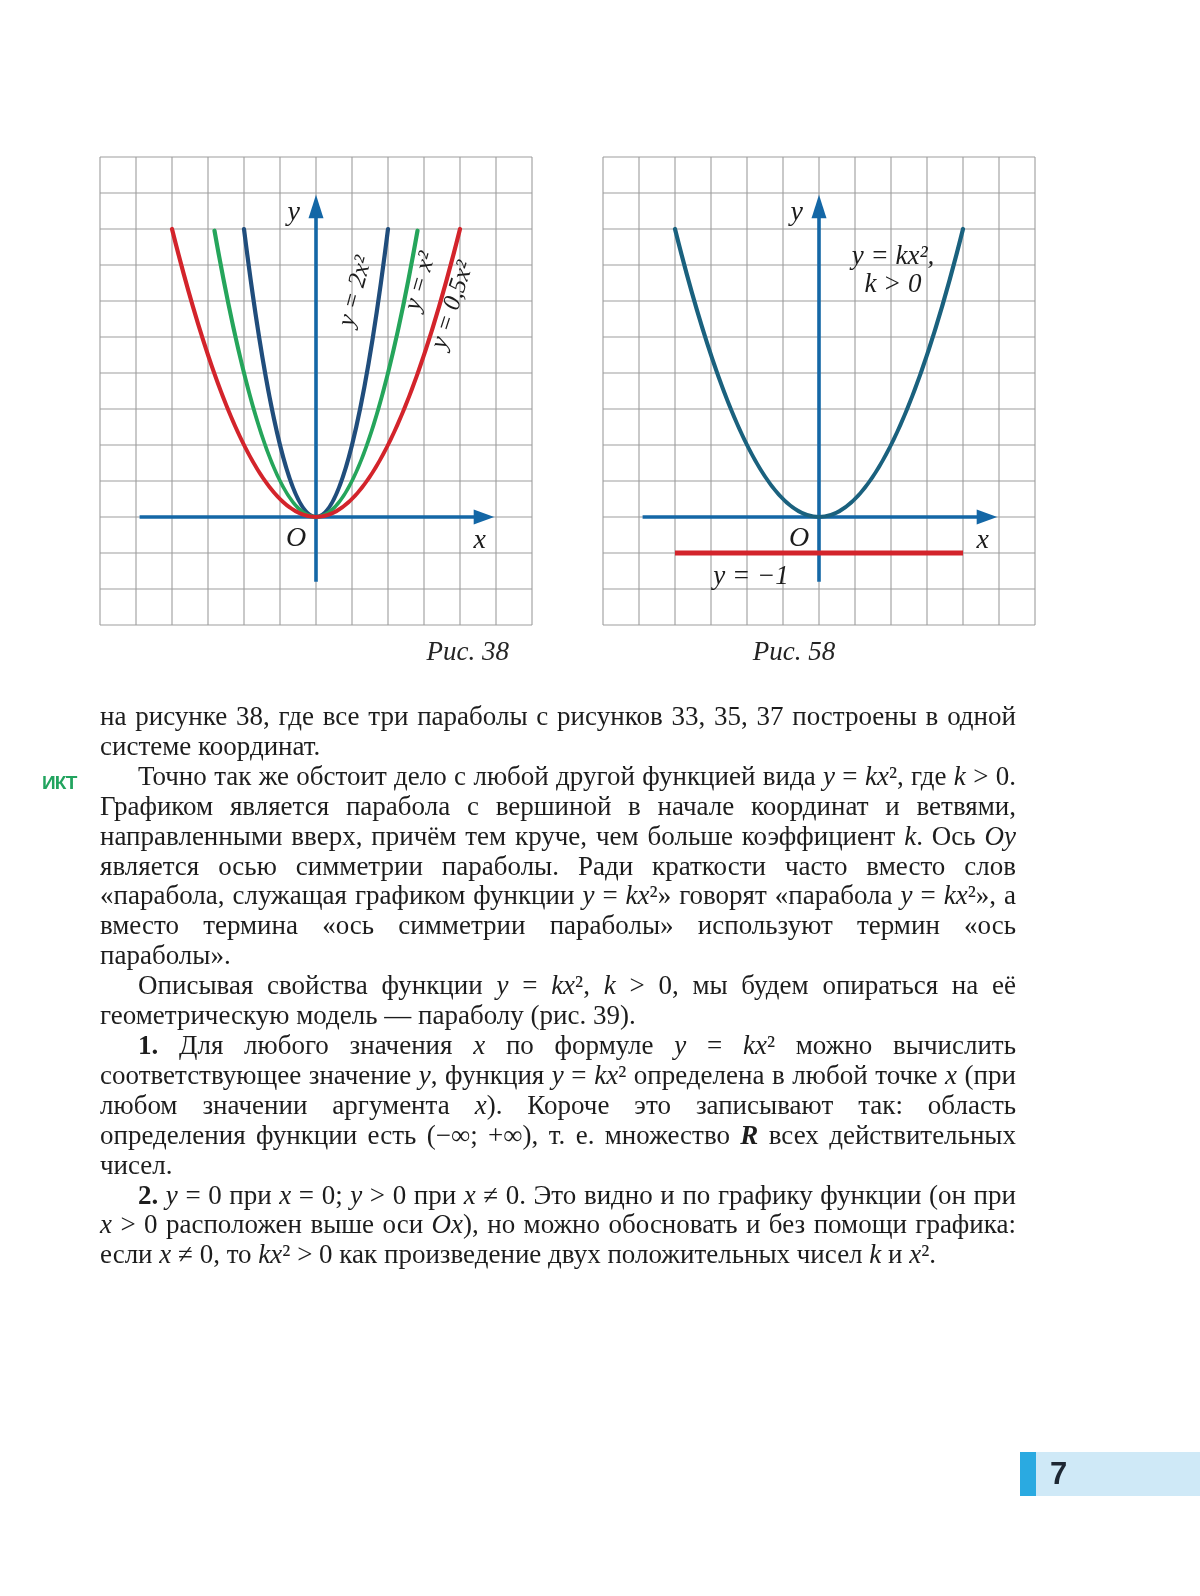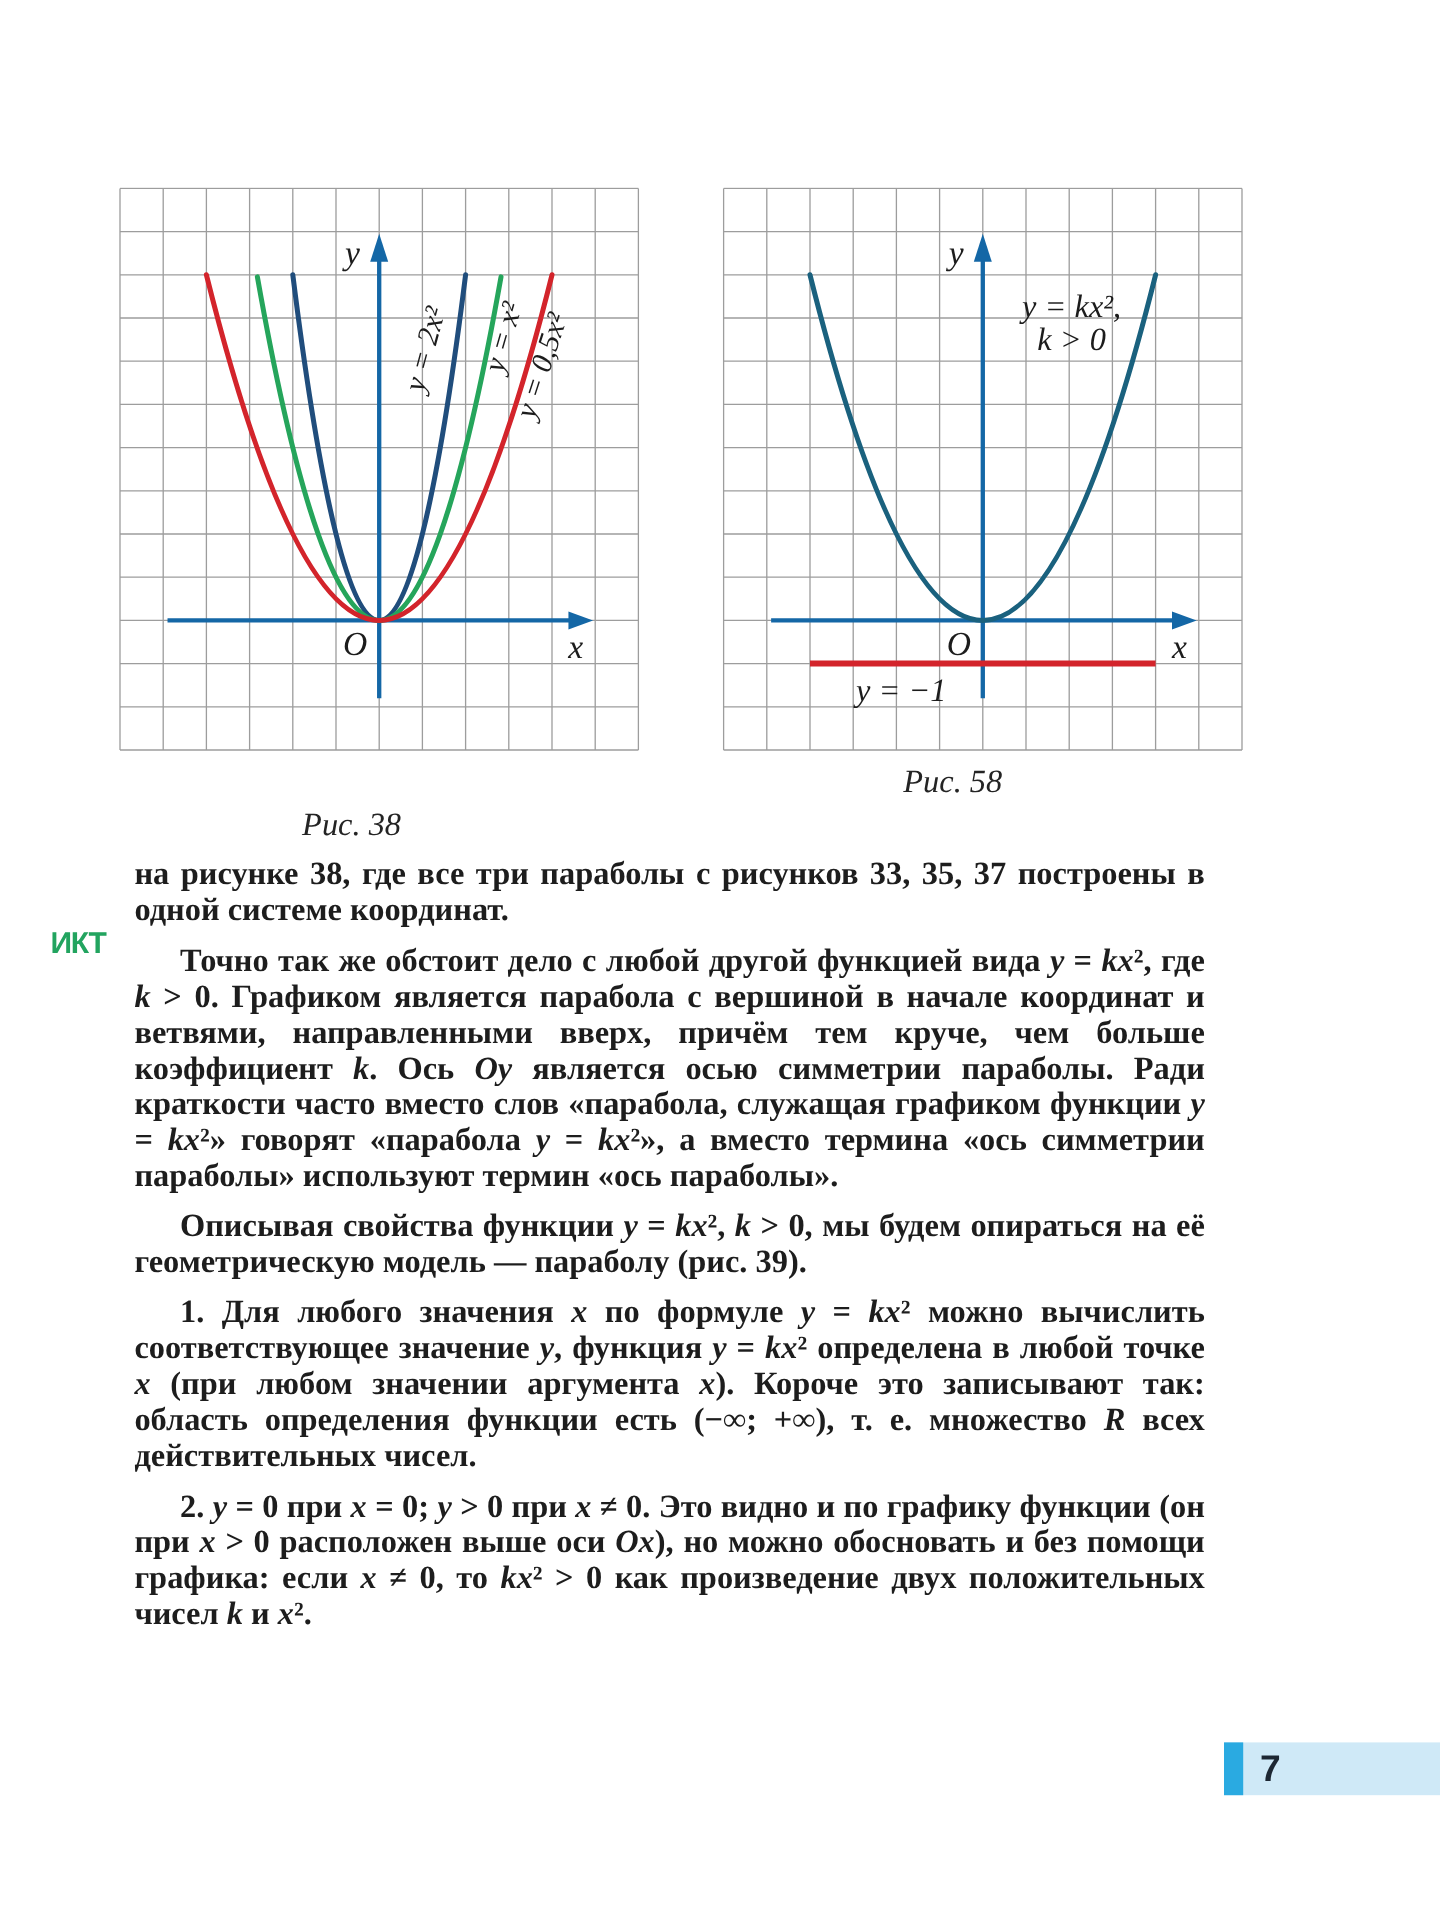--- a/index.html
+++ b/index.html
@@ -3,24 +3,24 @@
 <meta charset="utf-8">
 <style>
   html,body{margin:0;padding:0;}
   body{width:1200px;height:1596px;background:#ffffff;font-family:"Liberation Serif",serif;}
   .page{position:relative;width:1200px;height:1596px;background:#fff;overflow:hidden;}
   .fig{position:absolute;}
   .fig svg{display:block;}
   .caption{position:absolute;width:432px;text-align:center;font-style:italic;
            font-size:27px;color:#242424;}
   .ikt{position:absolute;left:42px;top:772px;font-family:"Liberation Sans",sans-serif;
-       font-weight:bold;font-size:25px;letter-spacing:-1px;color:#22a45f;}
+       font-weight:bold;font-size:19px;letter-spacing:-1px;color:#22a45f;}
   .text-block{position:absolute;left:100px;top:702px;width:916px;
               font-size:27px;line-height:29.9px;color:#1d1d1d;text-align:justify;}
-  .text-block p{margin:12px;font-weight:bold;}
+  .text-block p{margin:0;}
   .text-block p.ind{text-indent:38px;}
   .badge{position:absolute;left:1020px;top:1452px;width:180px;height:44px;background:#cfe9f7;}
   .badge .stripe{position:absolute;left:0;top:0;width:16px;height:44px;background:#2aaae1;}
   .badge .num{position:absolute;left:30px;top:0;height:44px;line-height:44px;
               font-family:"Liberation Sans",sans-serif;font-weight:bold;font-size:31px;color:#1d2733;}
 </style>
 </head>
 <body>
 
 <div class="page">
@@ -36,21 +36,21 @@
         <path d="M114.48 73.71360000000004 Q 216 646.2864 317.52 73.71360000000004" stroke="#25a55b" stroke-width="4.2" fill="none" stroke-linecap="round"></path>
         <path d="M72 72 Q 216 648 360 72" stroke="#d3242b" stroke-width="4.2" fill="none" stroke-linecap="round"></path>
         <text x="200" y="63" fill="#1c1c1c" font-family="&quot;Liberation Serif&quot;,serif" font-style="italic" font-size="28" text-anchor="end">y</text>
         <text x="379.79999999999995" y="391" fill="#1c1c1c" font-family="&quot;Liberation Serif&quot;,serif" font-style="italic" font-size="28" text-anchor="middle">x</text>
         <text x="196" y="389" fill="#1c1c1c" font-family="&quot;Liberation Serif&quot;,serif" font-style="italic" font-size="28" text-anchor="middle">O</text>
         <text x="262" y="136" fill="#1c1c1c" font-family="&quot;Liberation Serif&quot;,serif" font-style="italic" font-size="25" text-anchor="middle" transform="rotate(-75 262 136)">y = 2x²</text>
         <text x="327" y="126" fill="#1c1c1c" font-family="&quot;Liberation Serif&quot;,serif" font-style="italic" font-size="25" text-anchor="middle" transform="rotate(-74 327 126)">y = x²</text>
         <text x="359" y="150" fill="#1c1c1c" font-family="&quot;Liberation Serif&quot;,serif" font-style="italic" font-size="25" text-anchor="middle" transform="rotate(-72 359 150)">y = 0,5x²</text>
       </svg>
     </div>
-  <div class="caption" style="left:77px;top:672px;">Рис. 38</div>
+  <div class="caption" style="left:77px;top:636px;text-align:right;">Рис. 38</div>
 
   <div class="fig" style="left:602px;top:156px;">
       <svg viewBox="-1 -1 434 470" width="434" height="470">
         <path d="M0 0V468M36 0V468M72 0V468M108 0V468M144 0V468M180 0V468M216 0V468M252 0V468M288 0V468M324 0V468M360 0V468M396 0V468M432 0V468M0 0H432M0 36H432M0 72H432M0 108H432M0 144H432M0 180H432M0 216H432M0 252H432M0 288H432M0 324H432M0 360H432M0 396H432M0 432H432M0 468H432" stroke="#9d9d9d" stroke-width="1.1" fill="none"></path>
         <line x1="39.599999999999994" y1="360" x2="376.20000000000005" y2="360" stroke="#1467a6" stroke-width="3.6"></line>
         <polygon points="394.20000000000005,360 373.68,352.5 373.68,367.5" fill="#1467a6"></polygon>
         <line x1="216" y1="424.8" x2="216" y2="59.400000000000034" stroke="#1467a6" stroke-width="3.6"></line>
         <polygon points="216,37.80000000000001 208.5,61.19999999999999 223.5,61.19999999999999" fill="#1467a6"></polygon>
         <line x1="72" y1="396" x2="360" y2="396" stroke="#d3242b" stroke-width="5"></line>
         <path d="M72 72 Q 216 648 360 72" stroke="#1a617e" stroke-width="4.2" fill="none" stroke-linecap="round"></path>

